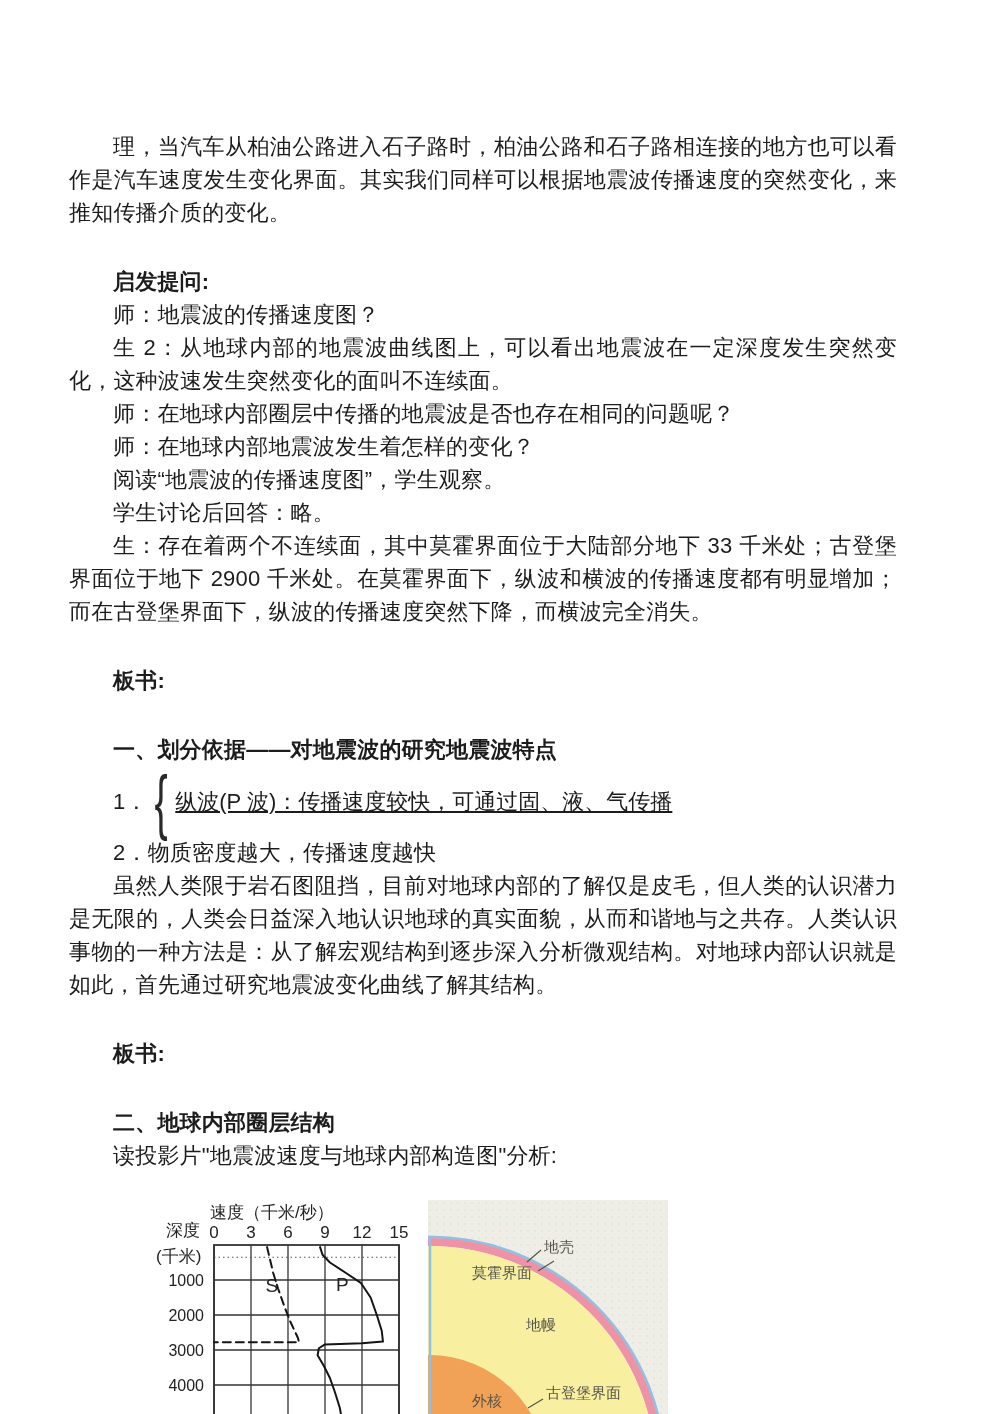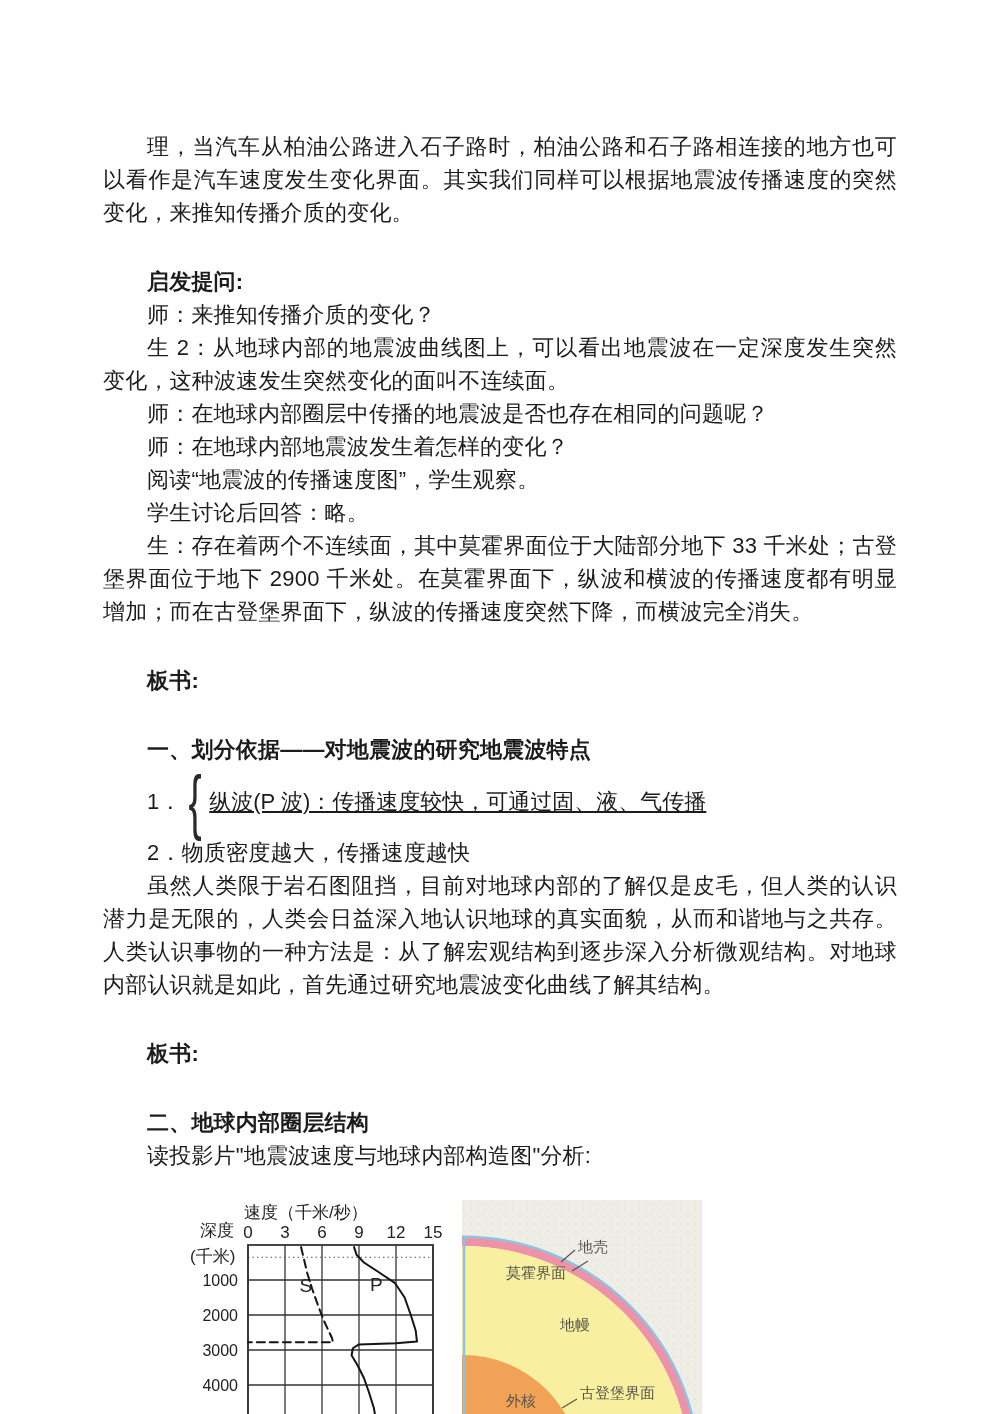--- a/index.html
+++ b/index.html
@@ -2,21 +2,21 @@
 <html><head>
 <meta charset="utf-8">
 <style>
   html,body{margin:0;padding:0;background:#888;}
   .page{
     position:relative;
     width:1000px;height:1414px;
     margin:0 auto;
     background:#ffffff;
     box-sizing:border-box;
-    padding:130px 103px 0 103px;
+    padding:130px 103px 0 69px;
     font-family:"Liberation Sans","DejaVu Sans",sans-serif;
     color:#1c1c1c;
     overflow:hidden;
   }
   .text-body p{
     margin:0;
     font-size:22px;
     line-height:33px;
     text-align:justify;
     text-indent:2em;
@@ -50,21 +50,21 @@
   }
   svg text{font-family:"Liberation Sans","DejaVu Sans",sans-serif;}
 </style>
 </head>
 <body>
 
 <div class="page">
   <div class="text-body">
       <p class="">理，当汽车从柏油公路进入石子路时，柏油公路和石子路相连接的地方也可以看作是汽车速度发生变化界面。其实我们同样可以根据地震波传播速度的突然变化，来推知传播介质的变化。</p>
       <p class="bold">启发提问:</p>
-      <p class="">师：来推知传播介质的变化？</p>
+      <p class="">师：地震波的传播速度图？</p>
       <p class="">生 2：从地球内部的地震波曲线图上，可以看出地震波在一定深度发生突然变化，这种波速发生突然变化的面叫不连续面。</p>
       <p class="">师：在地球内部圈层中传播的地震波是否也存在相同的问题呢？</p>
       <p class="">师：在地球内部地震波发生着怎样的变化？</p>
       <p class="">阅读“地震波的传播速度图”，学生观察。</p>
       <p class="">学生讨论后回答：略。</p>
       <p class="">生：存在着两个不连续面，其中莫霍界面位于大陆部分地下 33 千米处；古登堡界面位于地下 2900 千米处。在莫霍界面下，纵波和横波的传播速度都有明显增加；而在古登堡界面下，纵波的传播速度突然下降，而横波完全消失。</p>
       <p class="bold">板书:</p>
       <p class="bold">一、划分依据——对地震波的研究地震波特点</p>
       <div class="brace-item">
         <span class="brace-num">1．</span>

